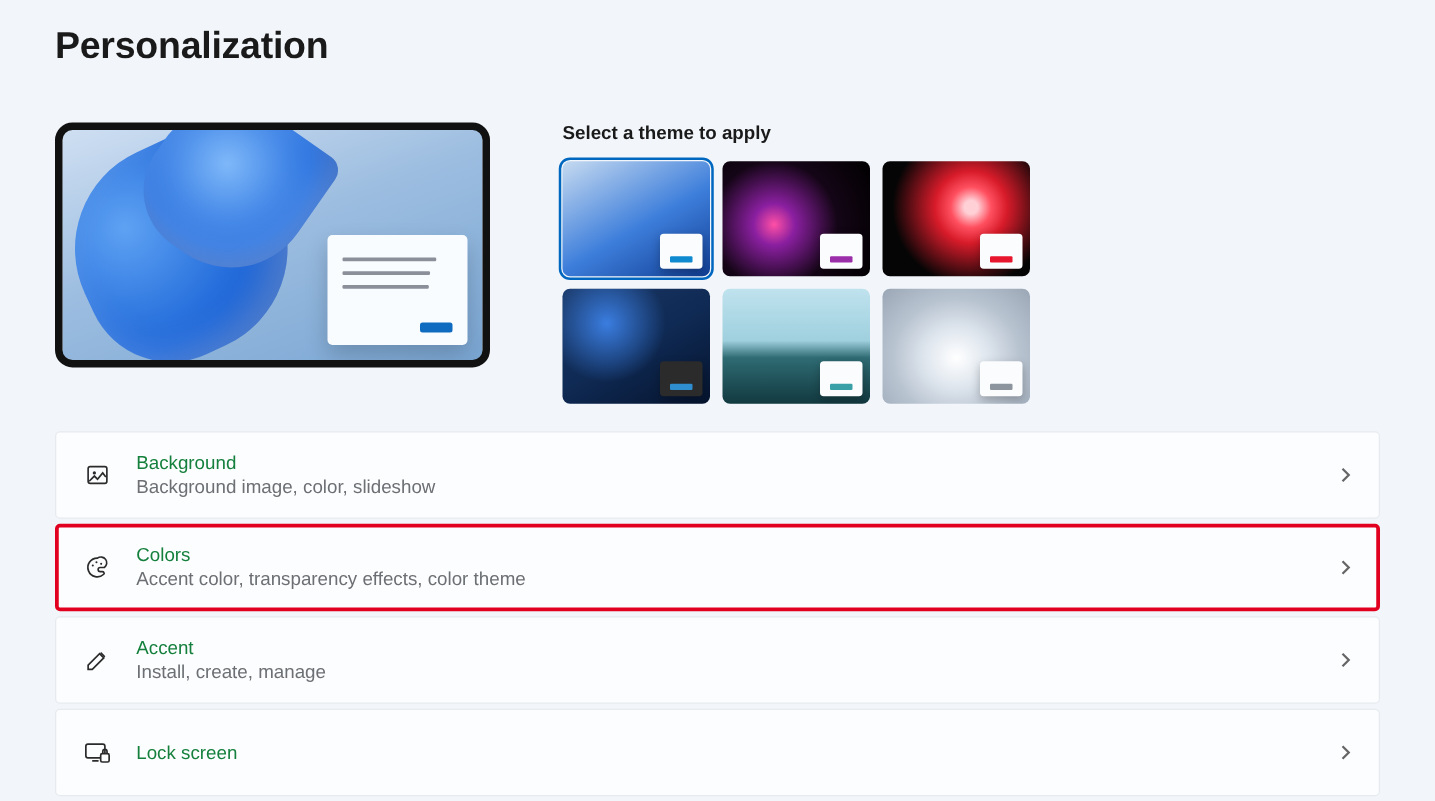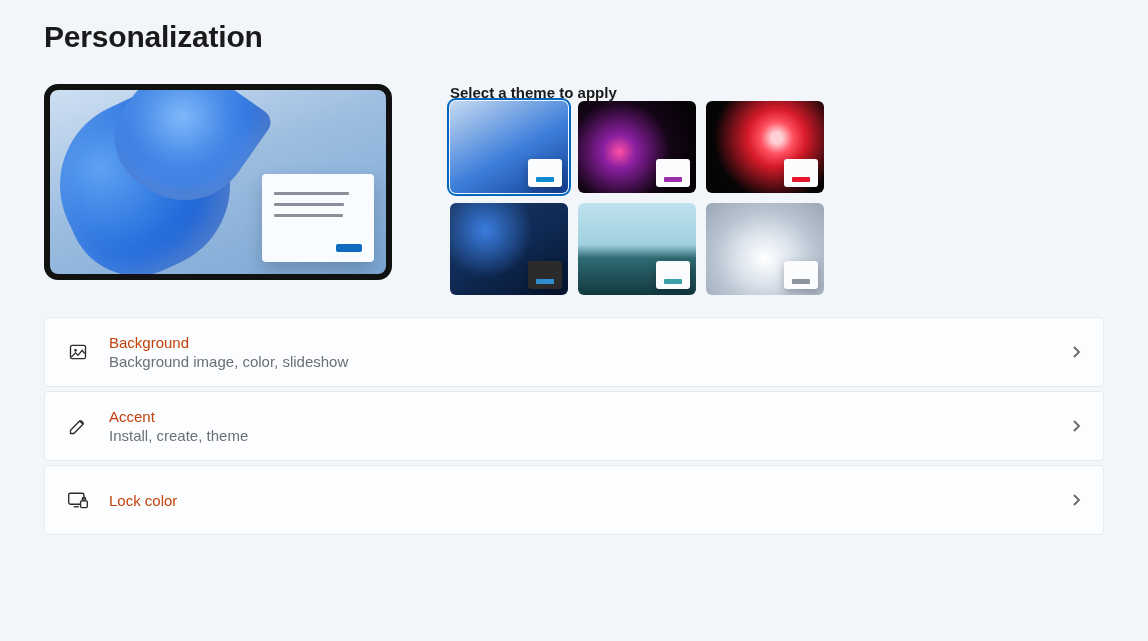--- a/index.html
+++ b/index.html
@@ -8,21 +8,21 @@
     background: #f2f6fa;
     color: #1a1a1a;
     width: 1148px;
     height: 641px;
     overflow: hidden;
     padding: 20px 44px 0 44px;
   }
   .page-title {
     font-size: 30px;
     font-weight: 600;
-    margin-bottom: 30px;
+    margin-bottom: 44px;
     letter-spacing: -0.2px;
   }
   .header-row {
     display: flex;
     gap: 58px;
     margin-bottom: 22px;
   }
   .preview-monitor {
     width: 348px;
     height: 196px;
@@ -83,20 +83,21 @@
     bottom: 10px;
     width: 26px;
     height: 8px;
     border-radius: 2px;
   }
 
   .themes-block { flex: 1; }
   .themes-heading {
     font-size: 15px;
     font-weight: 600;
+    margin-bottom: 14px;
   }
   .theme-grid {
     display: grid;
     grid-template-columns: repeat(3, 118px);
     grid-auto-rows: 92px;
     gap: 10px;
   }
   .theme-tile {
     border-radius: 6px;
     position: relative;
@@ -161,21 +162,21 @@
     display: flex;
     align-items: center;
     justify-content: center;
     flex-shrink: 0;
     color: #2b2b2b;
   }
   .row-text { flex: 1; }
   .row-title {
     font-size: 15px;
     font-weight: 400;
-    color: #c2410c;
+    color: #15803d;
   }
   .row-subtitle {
     font-size: 15px;
     color: #6c6f73;
     margin-top: 2px;
   }
   .chevron {
     color: #666;
     font-size: 14px;
   }
@@ -246,48 +247,67 @@
       <div class="row-text">
         <div class="row-title">Background</div>
         <div class="row-subtitle">Background image, color, slideshow</div>
       </div>
       <div class="chevron">
         <svg width="10" height="14" viewBox="0 0 10 14" fill="none" stroke="currentColor" stroke-width="1.8">
           <path d="M3 2 l5 5 -5 5"></path>
         </svg>
       </div>
     </div>
+    <div class="settings-row highlighted">
+      <div class="row-icon">
+        <svg width="20" height="20" viewBox="0 0 24 24" fill="none" stroke="currentColor" stroke-width="1.6">
+          <path d="M12 3 a9 9 0 1 0 6 15.5 c1-1 0-2.5-1.4-2.5 h-2 a2 2 0 0 1 0-4 h4 A4 4 0 0 0 12 3z"></path>
+          <circle cx="7.5" cy="10" r="1" fill="currentColor" stroke="none"></circle>
+          <circle cx="11" cy="7" r="1" fill="currentColor" stroke="none"></circle>
+          <circle cx="15.5" cy="8.5" r="1" fill="currentColor" stroke="none"></circle>
+        </svg>
+      </div>
+      <div class="row-text">
+        <div class="row-title">Colors</div>
+        <div class="row-subtitle">Accent color, transparency effects, color theme</div>
+      </div>
+      <div class="chevron">
+        <svg width="10" height="14" viewBox="0 0 10 14" fill="none" stroke="currentColor" stroke-width="1.8">
+          <path d="M3 2 l5 5 -5 5"></path>
+        </svg>
+      </div>
+    </div>
     <div class="settings-row">
       <div class="row-icon">
         <svg width="20" height="20" viewBox="0 0 24 24" fill="none" stroke="currentColor" stroke-width="1.6">
           <path d="M3 17 L14 6 l4 4 L7 21 H3 v-4z"></path>
           <path d="M15 5 l4 4"></path>
         </svg>
       </div>
       <div class="row-text">
         <div class="row-title">Accent</div>
-        <div class="row-subtitle">Install, create, theme</div>
+        <div class="row-subtitle">Install, create, manage</div>
       </div>
       <div class="chevron">
         <svg width="10" height="14" viewBox="0 0 10 14" fill="none" stroke="currentColor" stroke-width="1.8">
           <path d="M3 2 l5 5 -5 5"></path>
         </svg>
       </div>
     </div>
     <div class="settings-row">
       <div class="row-icon">
         <svg width="22" height="20" viewBox="0 0 26 22" fill="none" stroke="currentColor" stroke-width="1.6">
           <rect x="2" y="3" width="18" height="13" rx="2"></rect>
           <path d="M8 19 h6"></path>
           <rect x="16" y="12" width="8" height="8" rx="1.5" fill="#fcfdfe"></rect>
           <path d="M18 12 v-2 a2 2 0 0 1 4 0 v2"></path>
         </svg>
       </div>
       <div class="row-text">
-        <div class="row-title">Lock color</div>
+        <div class="row-title">Lock screen</div>
       </div>
       <div class="chevron">
         <svg width="10" height="14" viewBox="0 0 10 14" fill="none" stroke="currentColor" stroke-width="1.8">
           <path d="M3 2 l5 5 -5 5"></path>
         </svg>
       </div>
     </div>
   </div>
 
 </body></html>

